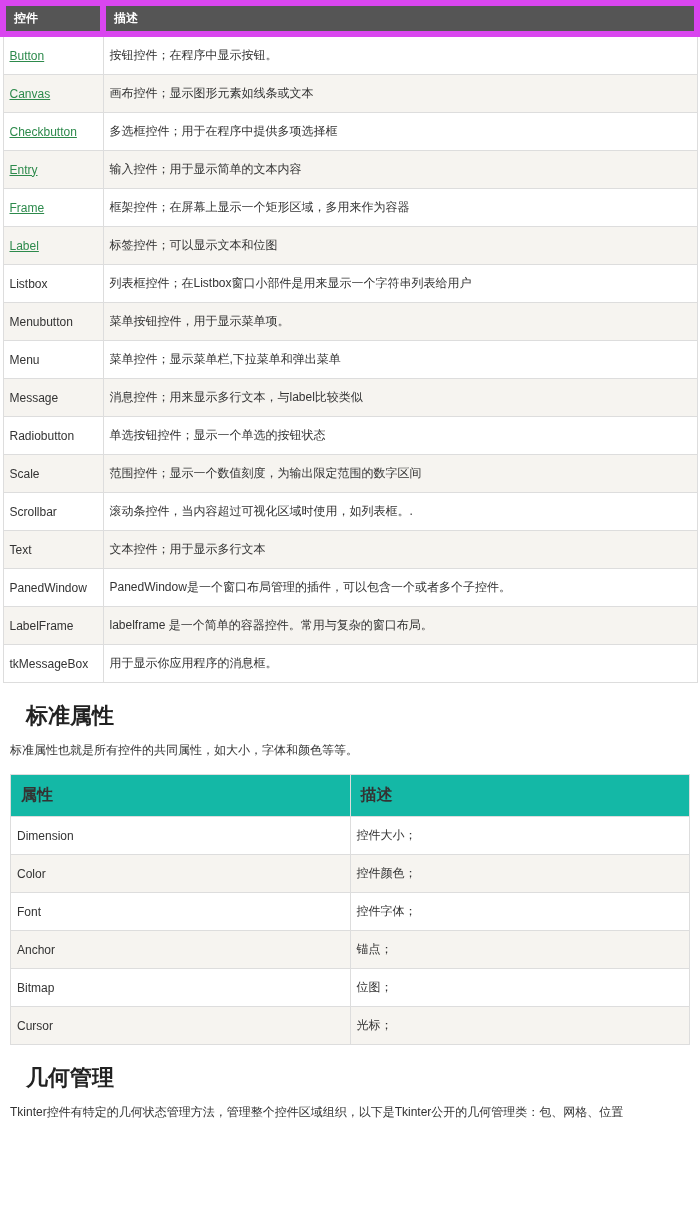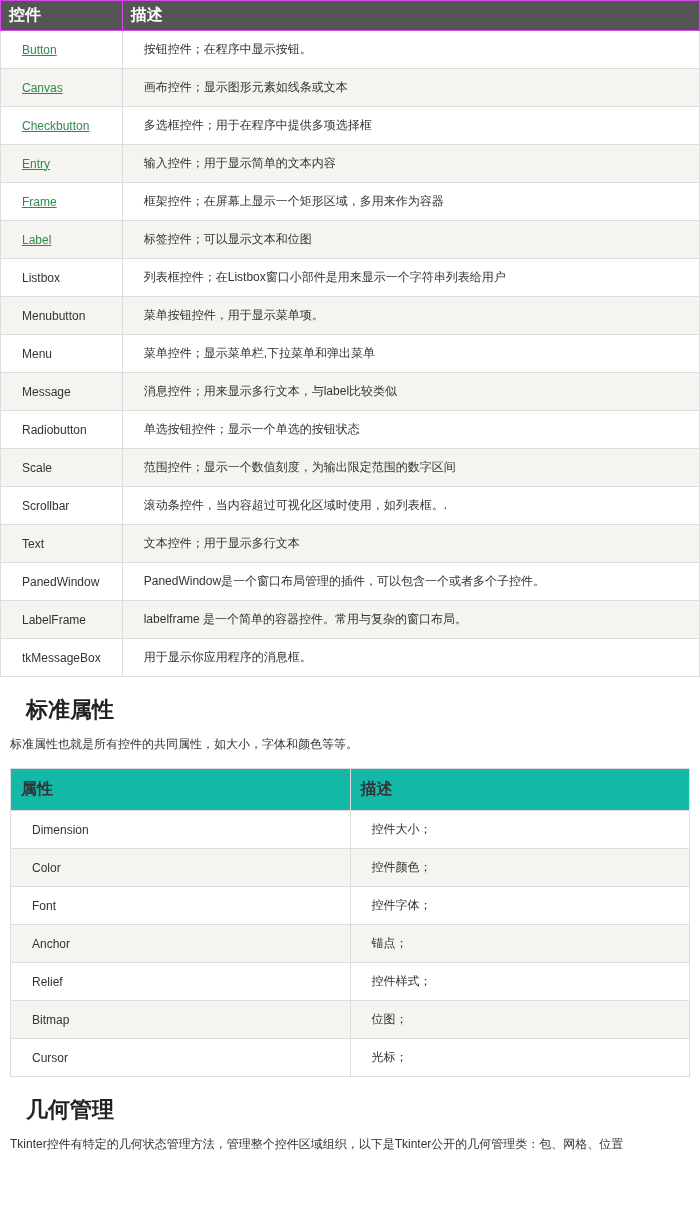--- a/index.html
+++ b/index.html
@@ -15,33 +15,33 @@
       width: 100%;
       border-collapse: collapse;
       margin-bottom: 18px;
     }
     table th {
       background: #555;
       color: #fff;
       text-align: left;
       font-weight: bold;
       padding: 4px 8px;
-      font-size: 16px;
-      border: 1px solid #d946ef;
+      font-size: 12px;
+      border: 6px solid #d946ef;
     }
     table.subtable th.light {
       background: #14b8a6;
       color: #333;
       border: 1px solid #ddd;
       padding: 10px 10px;
       font-size: 16px;
       font-weight: 700;
     }
     table td {
-      padding: 10px 21px;
+      padding: 10px 6px;
       border: 1px solid #ddd;
       font-size: 12px;
       vertical-align: middle;
       color: #333;
     }
     table tbody tr:nth-child(odd) td { background: #fff; }
     table tbody tr:nth-child(even) td { background: #f6f4f0; }
     table.widgets td:first-child { width: 100px; }
     a.link {
       color: #2d8a4c;
@@ -166,24 +166,20 @@
         </tr>
         <tr>
           <td>Font</td>
           <td>控件字体；</td>
         </tr>
         <tr>
           <td>Anchor</td>
           <td>锚点；</td>
         </tr>
         <tr>
-          <td>Relief</td>
-          <td>控件样式；</td>
-        </tr>
-        <tr>
           <td>Bitmap</td>
           <td>位图；</td>
         </tr>
         <tr>
           <td>Cursor</td>
           <td>光标；</td>
         </tr>
       </tbody>
   </table>
 

